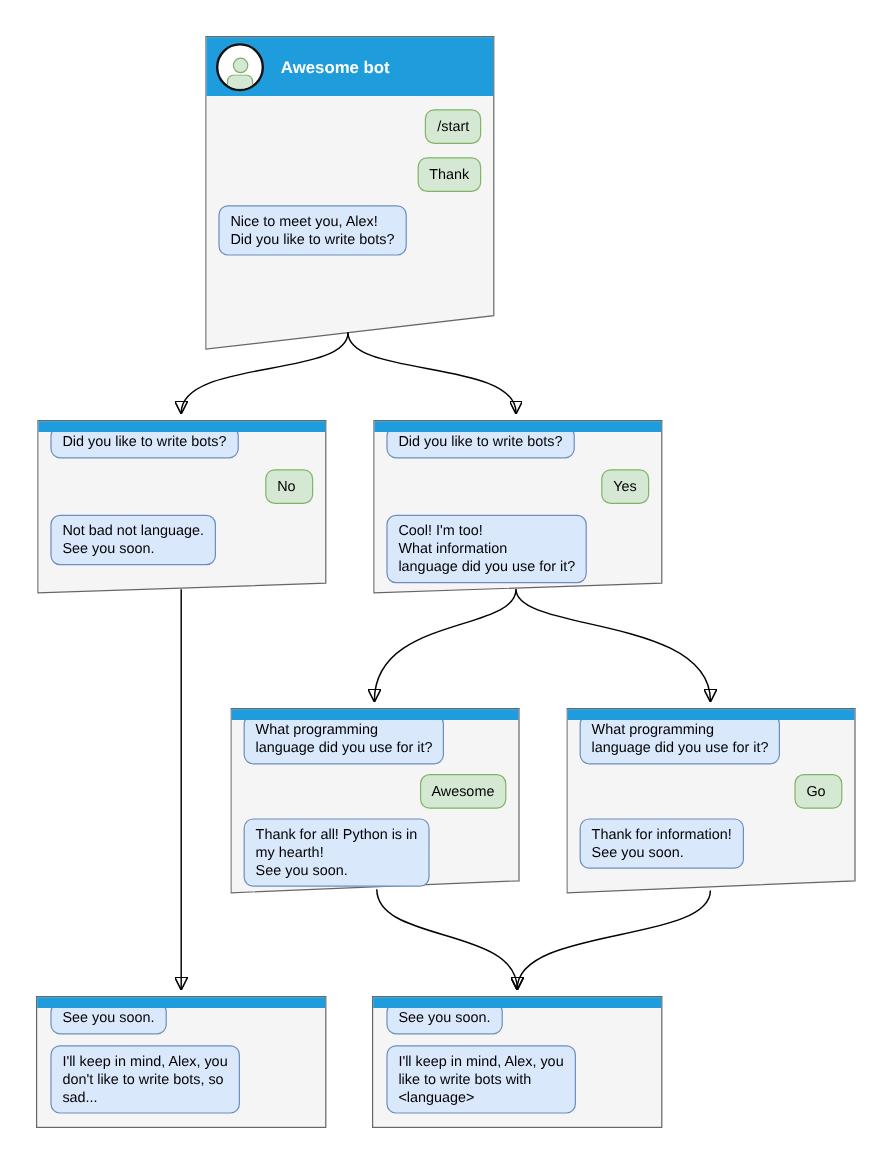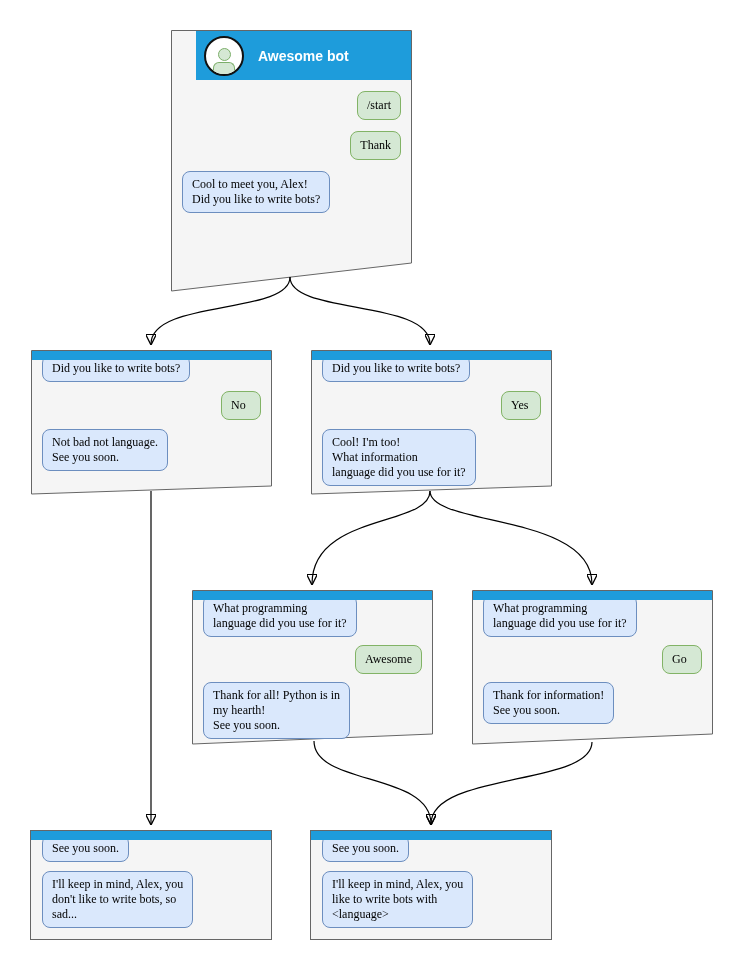--- a/index.html
+++ b/index.html
@@ -20,21 +20,20 @@
   .win-bg polygon{fill:#F5F5F5;stroke:#666666;stroke-width:1;}
   .flat{background:#F5F5F5;border:1px solid #666666;box-sizing:border-box;}
   .win-header{
     position:absolute;left:1px;right:1px;top:1px;
     background:#1E9CDB;z-index:3;
   }
   .small-header{height:9px;}
   .start-header{
     height:49px;display:flex;align-items:center;gap:14px;padding-left:8px;
     box-sizing:border-box;
-    margin-left:24px;
   }
   .win-title{color:#ffffff;font-size:14px;font-weight:bold;}
 
   
   .avatar{
     width:36px;height:36px;border-radius:50%;
     background:#ffffff;border:2px solid #111111;
     overflow:hidden;flex:0 0 auto;
     display:flex;flex-direction:column;align-items:center;justify-content:flex-end;
   }
@@ -43,21 +42,21 @@
 
   
   .messages{
     position:absolute;left:0;right:0;z-index:1;
     display:flex;flex-direction:column;
     padding:0 11px;box-sizing:border-box;
   }
   .bubble{
     font-size:12px;line-height:1.25;color:#000000;
     border-radius:8px;white-space:pre-line;
-    width:max-content;max-width:185px;box-sizing:border-box;font-family:Liberation Serif, serif;
+    width:max-content;max-width:185px;box-sizing:border-box;
   }
   .bubble.bot{
     background:#DAE8FC;border:1px solid #6C8EBF;
     align-self:flex-start;padding:5px 9px;
   }
   .bubble.user{
     background:#D5E8D4;border:1px solid #82B366;
     align-self:flex-end;padding:6px 9px;min-width:40px;
   }
 
@@ -103,21 +102,21 @@
     <div class="win-header start-header">
       <div class="avatar">
         <div class="p-head"></div>
         <div class="p-body"></div>
       </div>
       <div class="win-title">Awesome bot</div>
     </div>
     <div class="messages">
       <div class="bubble user">/start</div>
       <div class="bubble user">Thank</div>
-      <div class="bubble bot">Cool to meet you, Alex!
+      <div class="bubble bot">Nice to meet you, Alex!
 Did you like to write bots?</div>
     </div>
   </div>
 
   <div class="chat-window win-no">
     <svg class="win-bg" width="242" height="145">
       <polygon points="0.5,0.5 240.5,0.5 240.5,136 0.5,144"></polygon>
     </svg>
     <div class="win-header small-header"></div>
     <div class="messages">

